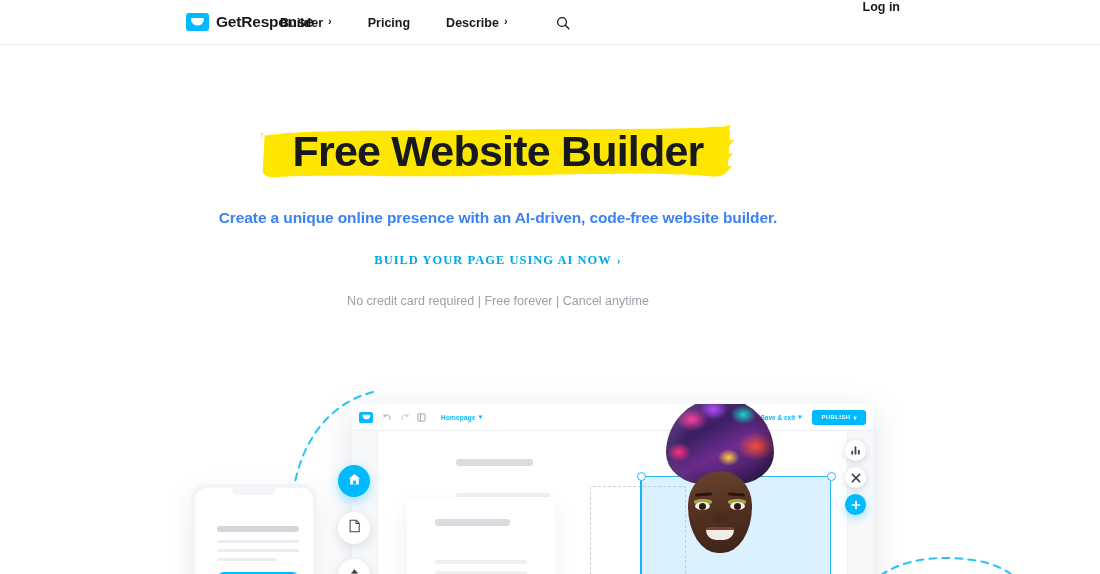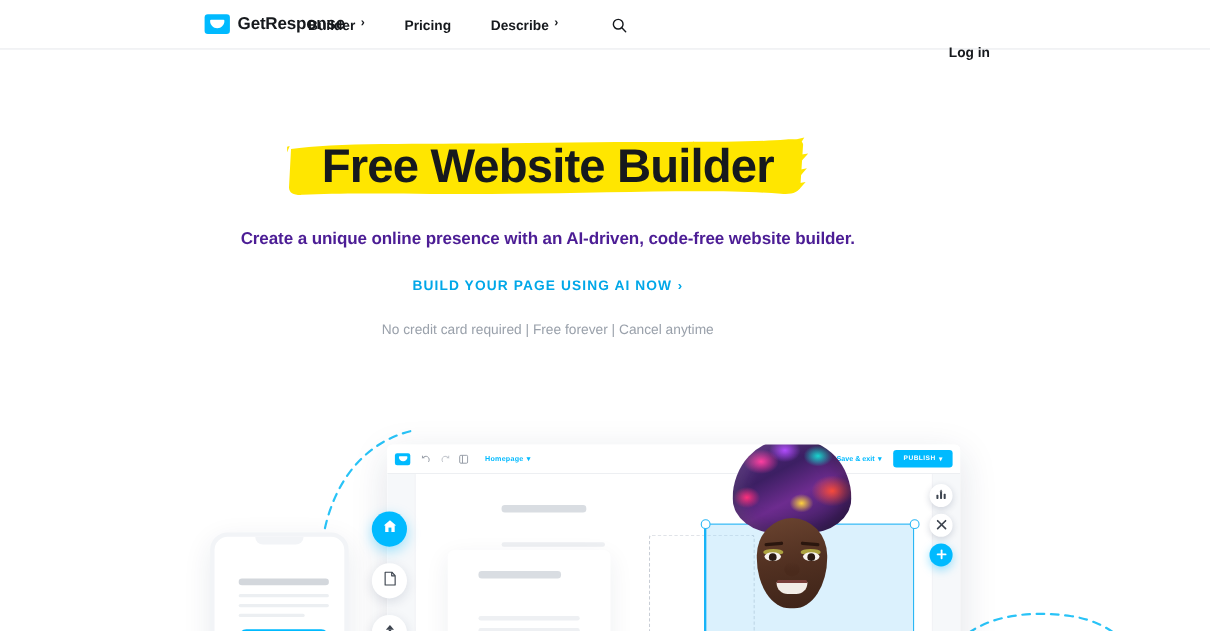--- a/index.html
+++ b/index.html
@@ -54,21 +54,21 @@
     font-size: 11px; color: #16191d; line-height: 1;
     transform: translateY(-1px);
   }
   .nav-search {
     display: flex; align-items: center; cursor: pointer;
     padding: 4px; margin-left: 8px;
   }
 
   .header-right {
     position: absolute; right: 0; top: 0; height: 55px;
-    display: flex; align-items: flex-end; gap: 16px;
+    display: flex; align-items: flex-start; gap: 16px;
     padding-right: 200px;
   }
   .login-link {
     font-size: 12.5px; font-weight: bold; color: #16191d;
     cursor: pointer; white-space: nowrap;
   }
   .signup-btn {
     background: #00baff; color: #ffffff;
     font-size: 11px; font-weight: bold;
     letter-spacing: 0.2px;
@@ -95,21 +95,21 @@
   .hero-title {
     position: relative; z-index: 1;
     font-size: 43px; font-weight: bold;
     color: #16191d; letter-spacing: -0.8px;
     line-height: 58px;
     padding: 0 14px;
   }
   .hero-sub {
     margin-top: 29px;
     font-size: 15.5px; font-weight: bold;
-    color: #4c1d95; letter-spacing: -0.1px;
+    color: #3b82f6; letter-spacing: -0.1px;
   }
   .hero-desc {
     margin-top: 23px;
     font-size: 14.5px; color: #4a5058;
     line-height: 24px;
   }
   .hero-cta {
     margin-top: 26px;
     display: flex; align-items: center; justify-content: center;
     gap: 32px;
@@ -120,21 +120,21 @@
     letter-spacing: 1.1px;
     padding: 16px 36px; border-radius: 30px;
     border: none; cursor: pointer;
     box-shadow: 0 9px 20px rgba(0,186,255,0.30);
     font-family: "Liberation Sans", sans-serif;
   }
   .cta-secondary {
     font-size: 12.5px; font-weight: bold;
     letter-spacing: 1.0px; color: #00a7e8;
     cursor: pointer; white-space: nowrap;
-    display: flex; align-items: flex-end; gap: 5px;
+    display: flex; align-items: flex-end; gap: 5px; font-family: Liberation Serif, serif;
   }
   .cta-secondary .arw { font-size: 12px; }
   .hero-note {
     margin-top: 26px;
     font-size: 12.5px; color: #9aa1ab;
   }
 
   
   .mock {
     position: absolute;

